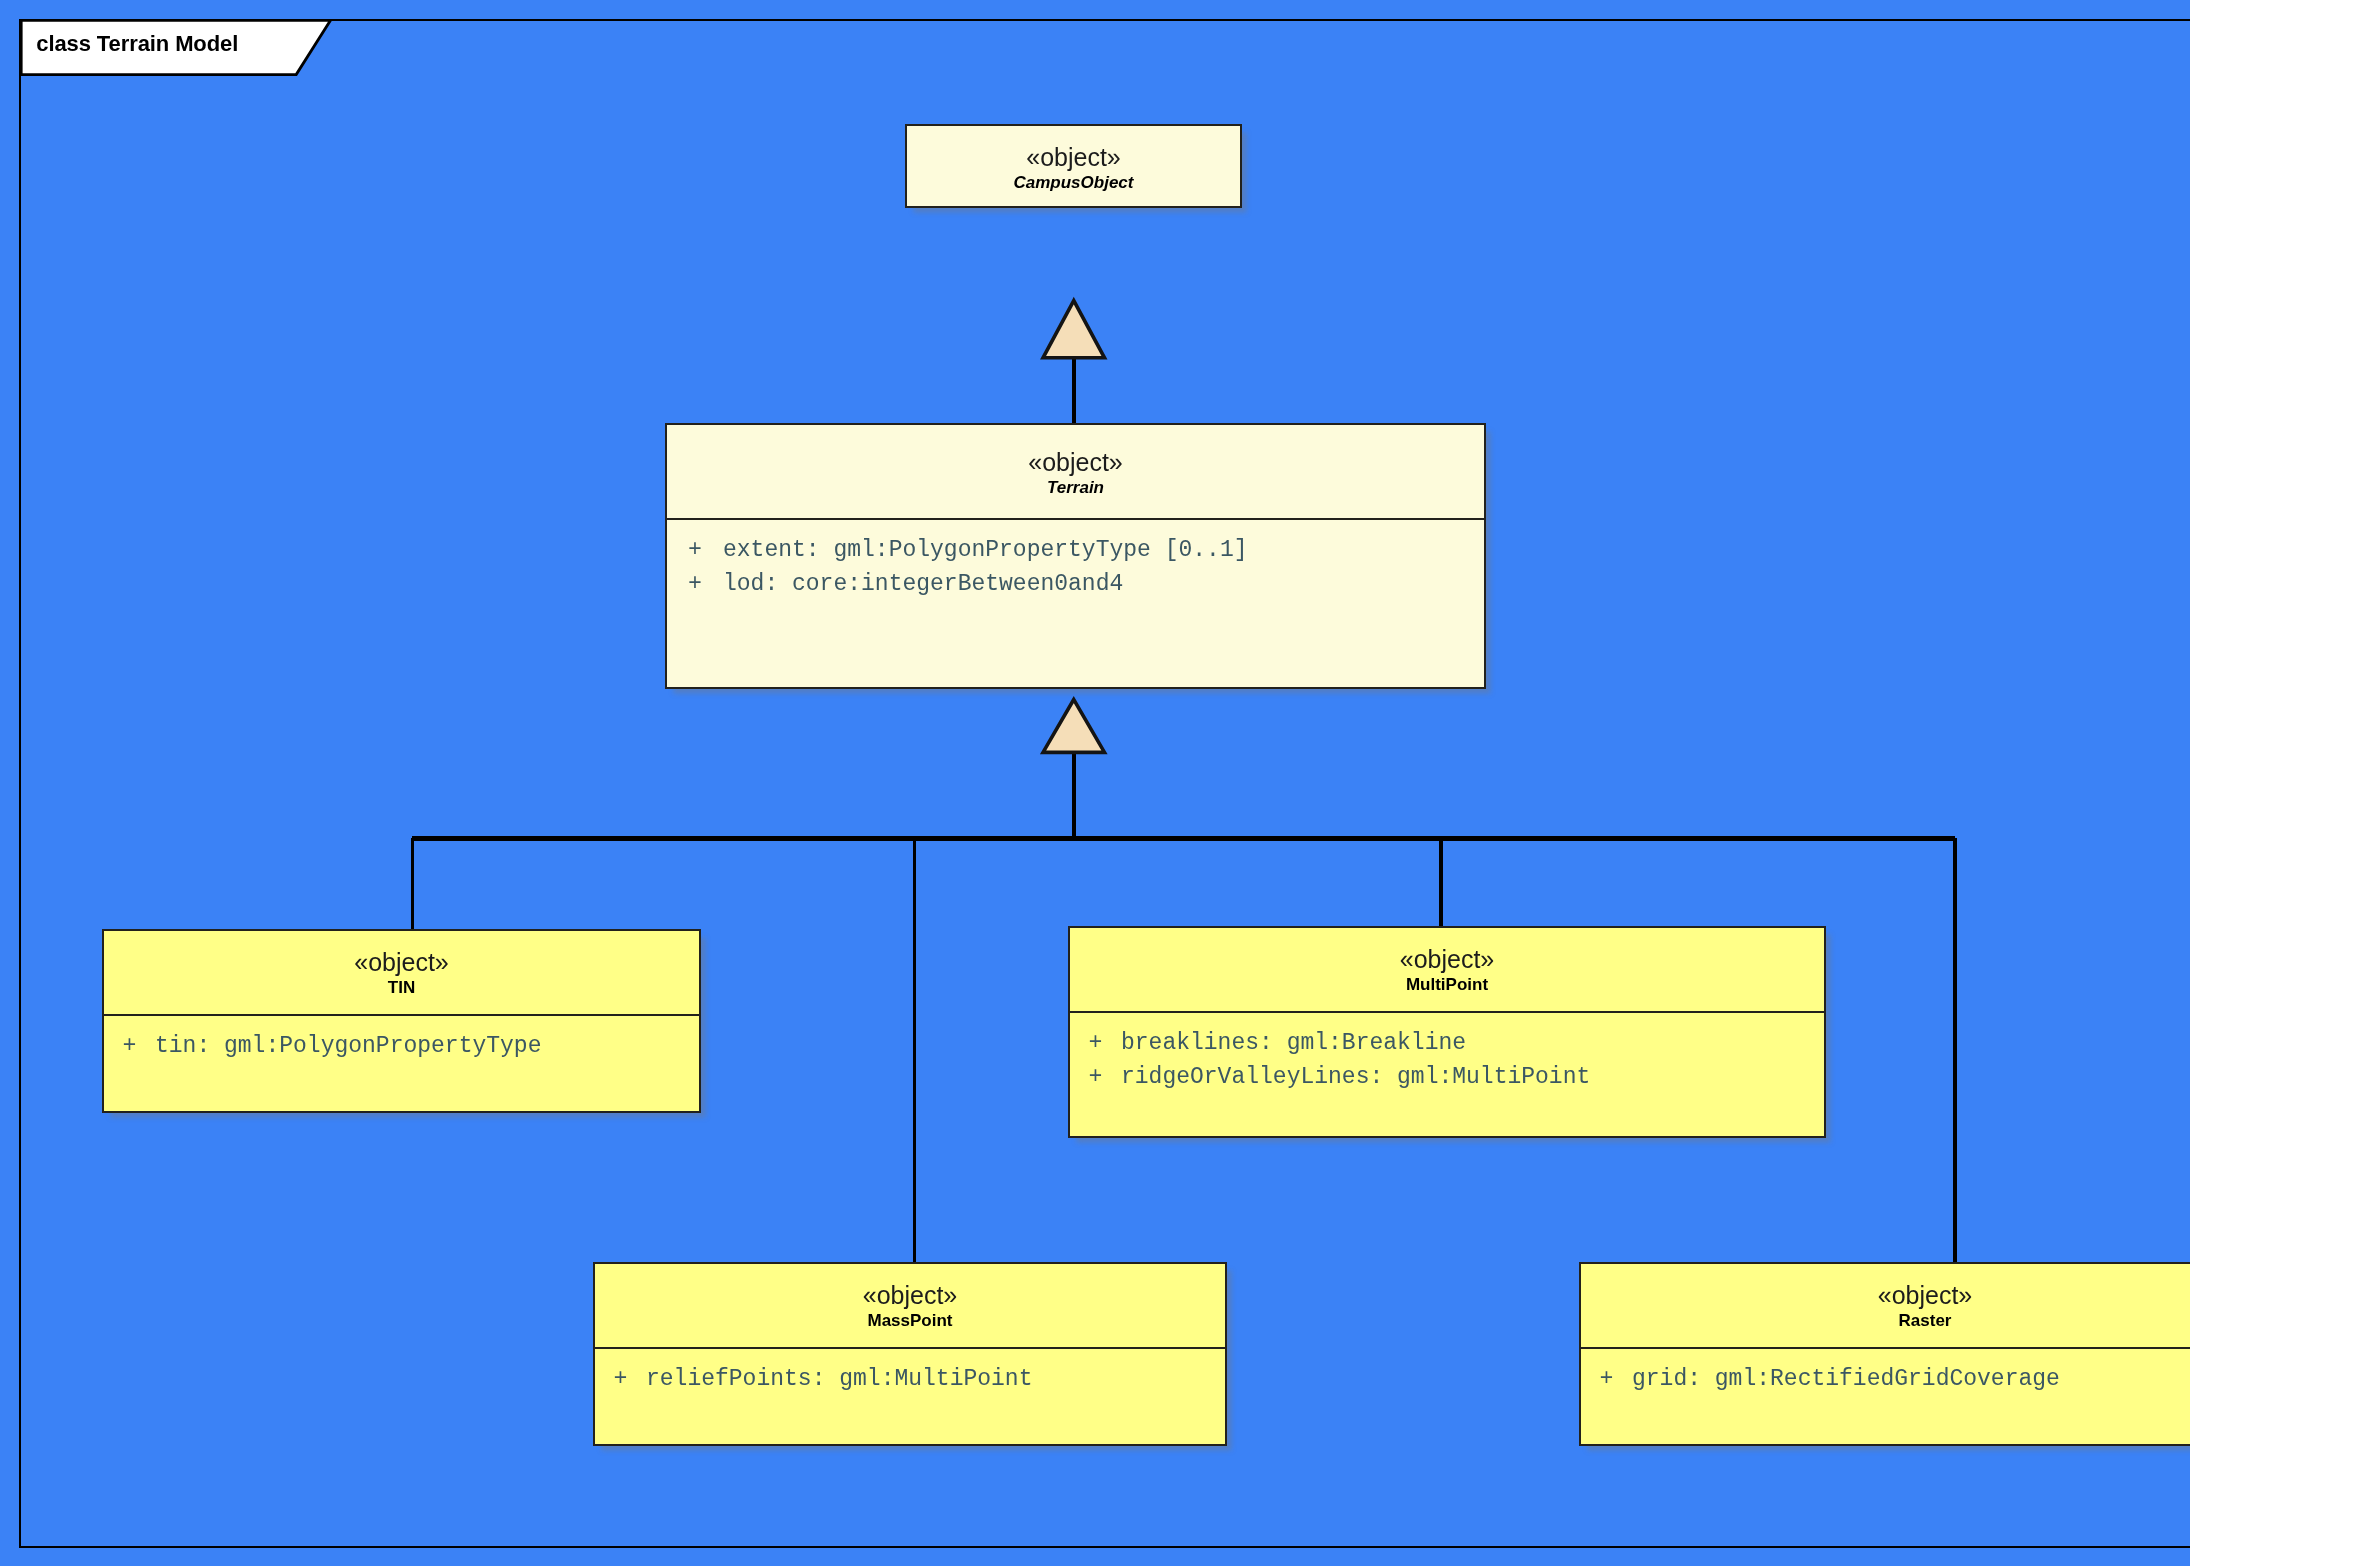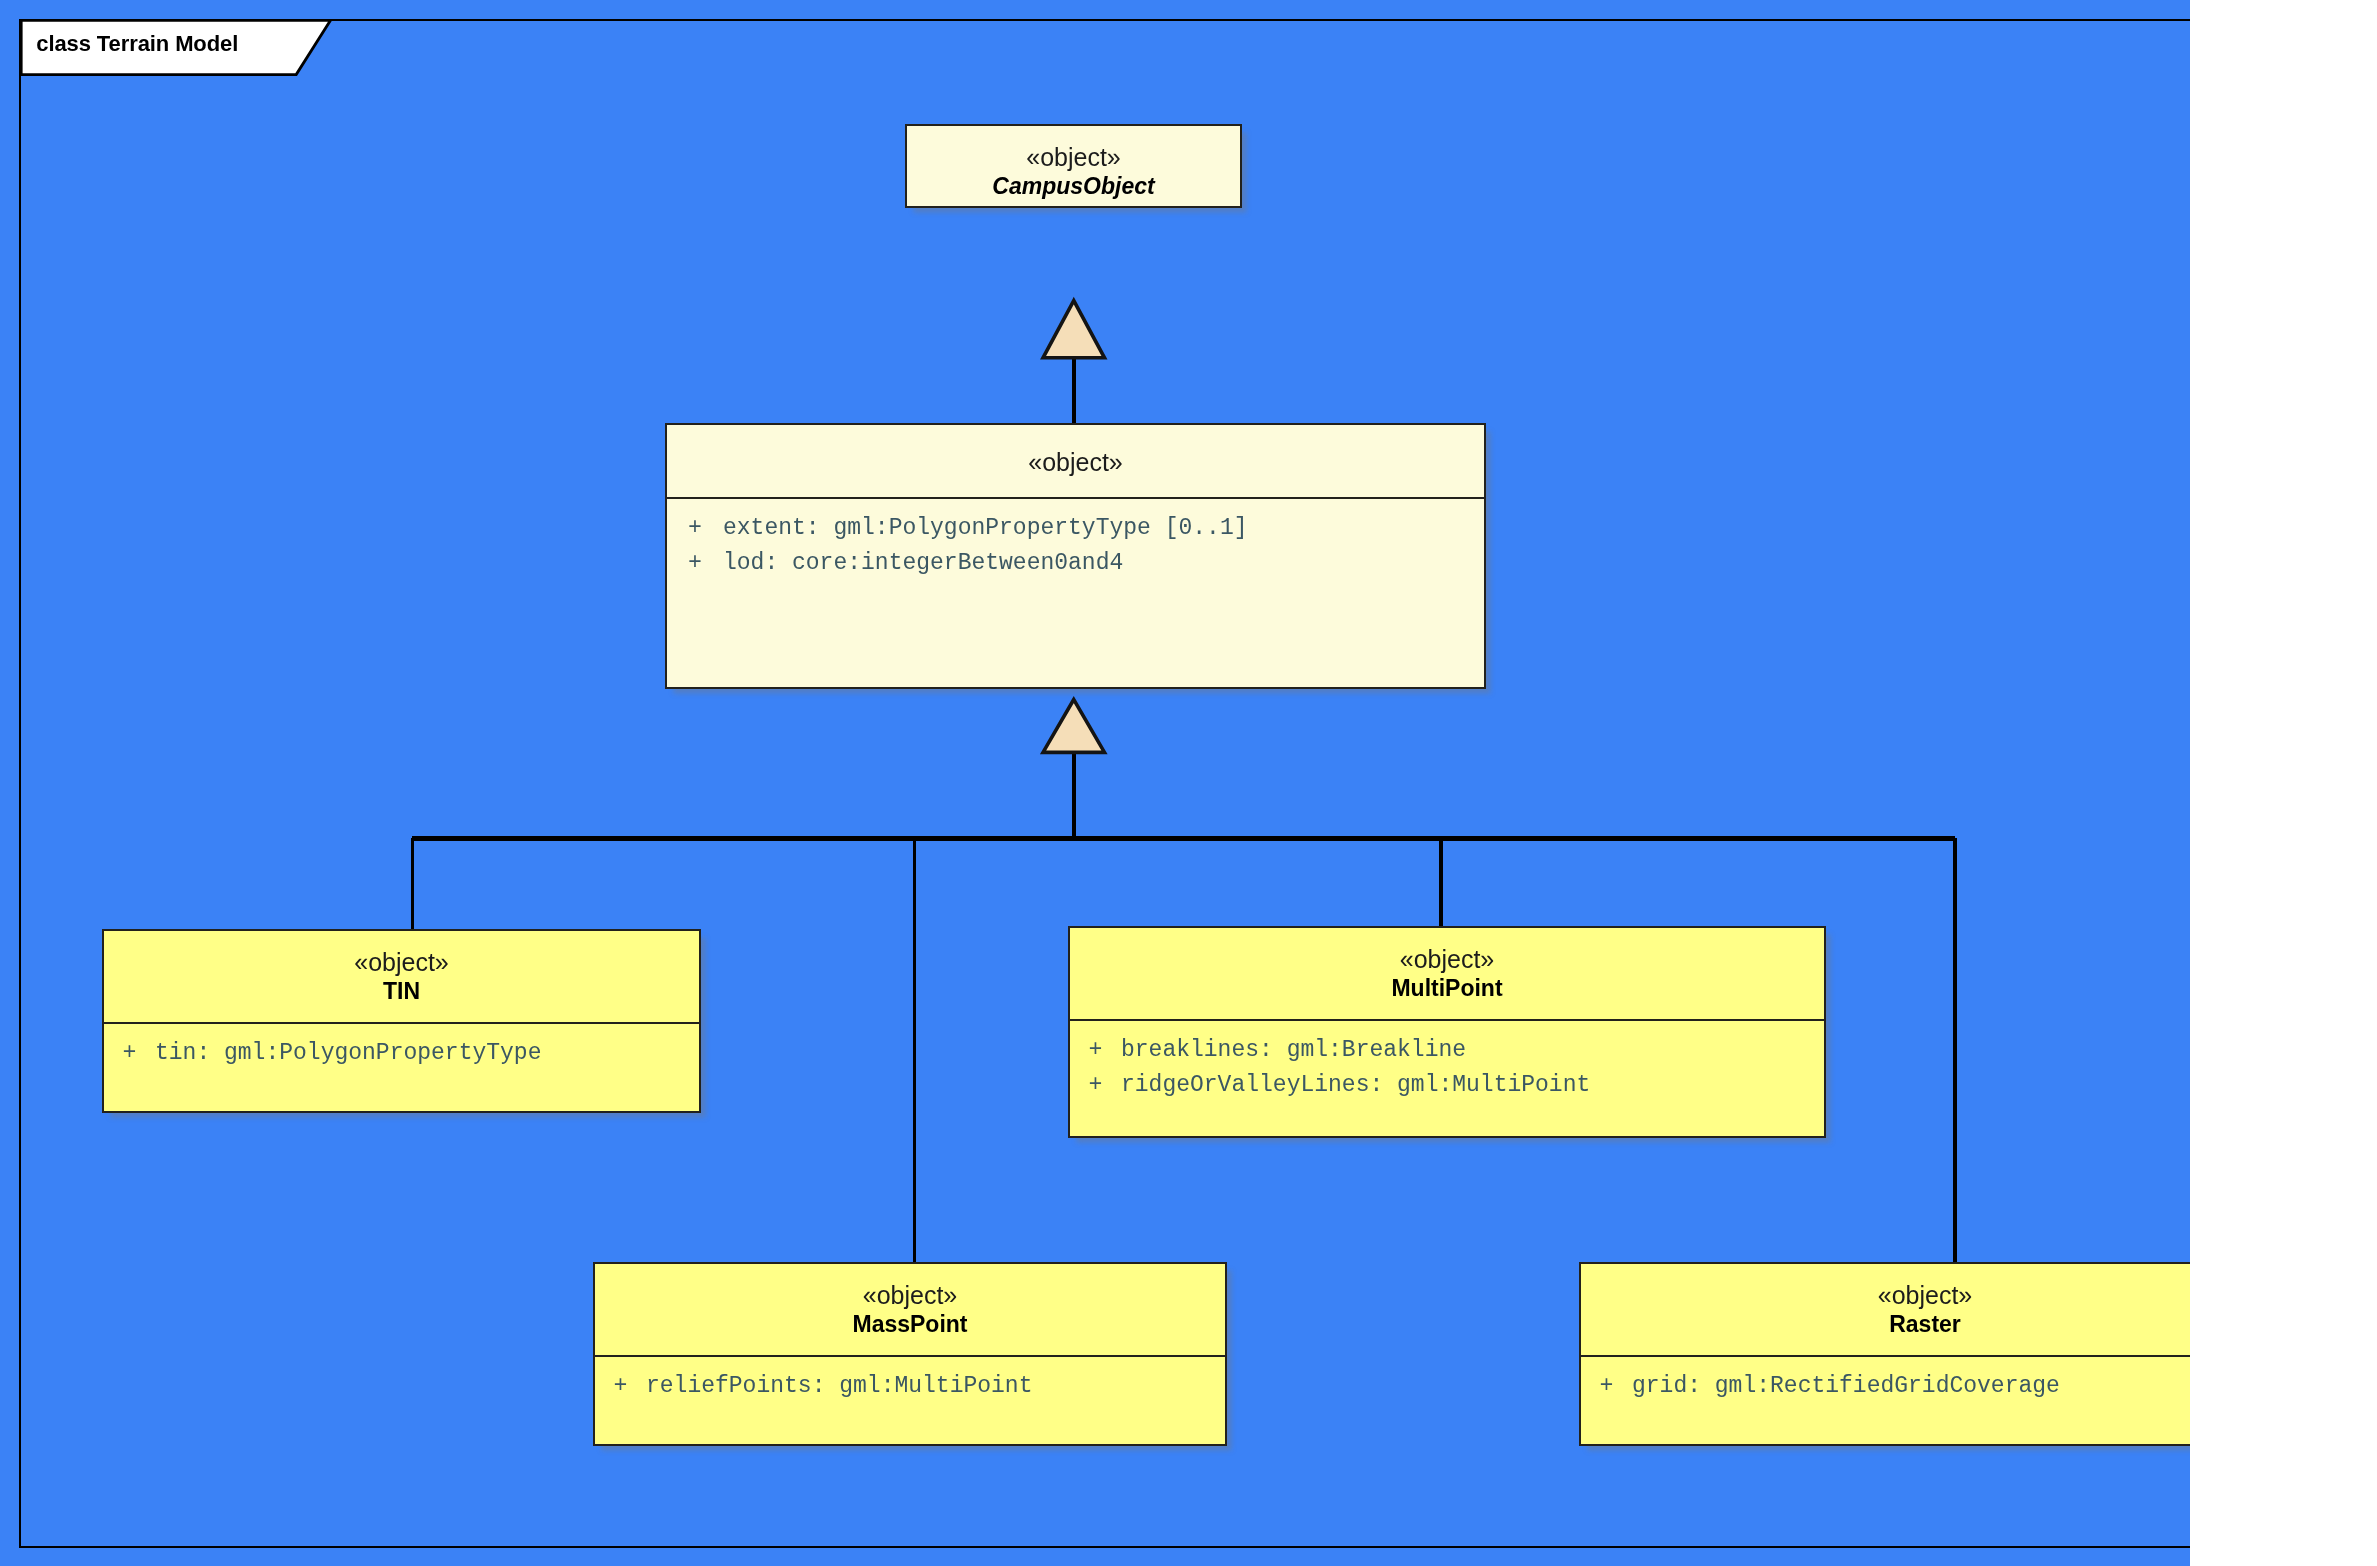--- a/index.html
+++ b/index.html
@@ -75,21 +75,21 @@
     box-sizing: border-box;
   }
   .stereotype {
     font-size: 25px;
     color: #1c1c1c;
     line-height: 1.22;
     font-weight: normal;
     white-space: nowrap;
   }
   .class-name {
-    font-size: 23px;
+    font-size: 17px;
     font-weight: bold;
     color: #000000;
     line-height: 1.25;
     white-space: nowrap;
   }
   .class-name.italic { font-style: italic; }
 
   .class-attrs {
     border-top: 2.9px solid #22211c;
     padding: 11.4px 0 11.4px 0;
@@ -175,20 +175,21 @@
   <div class="uml-class abstract-fill" id="box-campusobject">
     <div class="class-header">
       <div class="stereotype">«object»</div>
       <div class="class-name italic">CampusObject</div>
     </div>
   </div>
 
   <div class="uml-class abstract-fill" id="box-terrain">
     <div class="class-header">
       <div class="stereotype">«object»</div>
+      <div class="class-name italic">Terrain</div>
     </div>
     <div class="class-attrs">
       <div class="attr-row">
         <span class="attr-vis">+</span>
         <span class="attr-text">extent: gml:PolygonPropertyType [0..1]</span>
       </div>
       <div class="attr-row">
         <span class="attr-vis">+</span>
         <span class="attr-text">lod: core:integerBetween0and4</span>
       </div>

